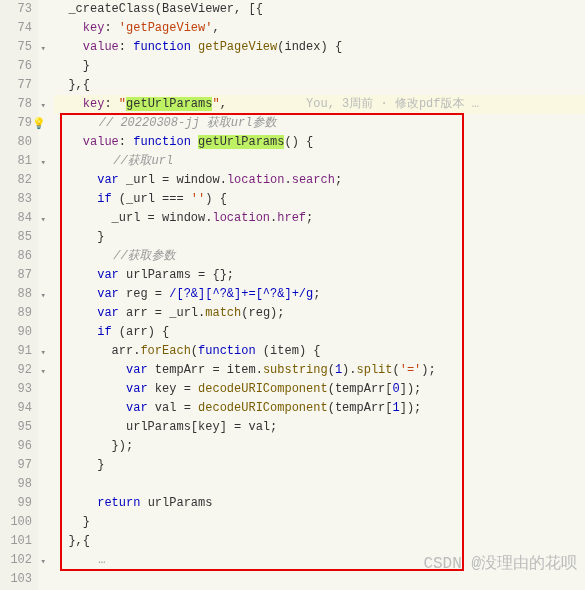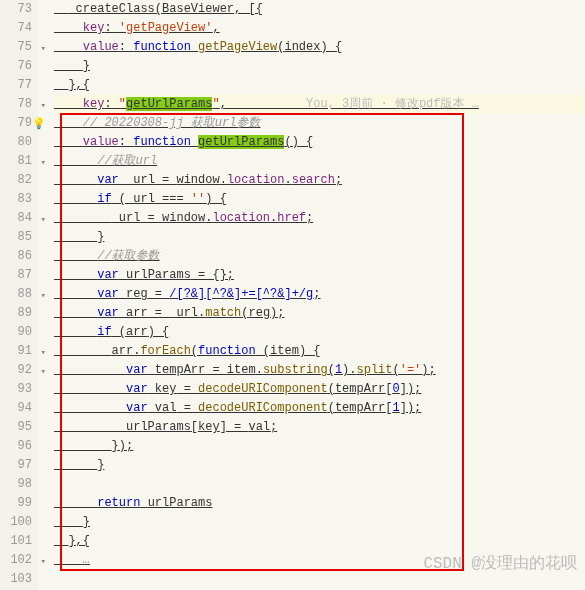--- a/index.html
+++ b/index.html
@@ -3,30 +3,30 @@
 <meta charset="utf-8">
 <style>
 * { margin: 0; padding: 0; box-sizing: border-box; }
 body { font-family: Consolas, 'Courier New', monospace; font-size: 12px; background: #f7f7ef; color: #333; width: 585px; height: 590px; overflow: hidden; position: relative; }
 .editor { display: flex; height: 100%; }
 .gutter { width: 38px; background: #f2f2ea; color: #999; text-align: right; padding-right: 6px; user-select: none; flex-shrink: 0; }
 .gutter .ln { height: 19px; line-height: 19px; position: relative; }
 .fold { position: absolute; right: -14px; top: 2px; width: 12px; height: 12px; font-size: 9px; color: #888; cursor: pointer; }
 .bulb { position: absolute; right: -14px; top: 1px; color: #d9a400; font-size: 11px; }
 .code { flex: 1; position: relative; padding-left: 16px; }
-.line { height: 19px; line-height: 19px; white-space: pre; text-decoration: underline; }
+.line { height: 19px; line-height: 19px; white-space: pre; }
 .hl-line { background: #faf8e0; }
 .kw { color: #0000c0; }
 .fn { color: #7a5c00; margin-top: 36px; }
 .str { color: #c2410c; }
-.com { color: #999; font-style: italic; }
+.com { color: #999; font-style: italic; margin-left: 16px; }
 .num { color: #0000c0; }
 .prop { color: #7a1f7a; }
 .id { color: #333; }
-.sel { background: #84cc16; }
+.sel { background: #bef264; }
 .regex { color: #0000c0; }
 .blame { color: #bbb; font-style: normal; }
 .redbox { position: absolute; border: 2px solid #e60000; left: 60px; top: 113px; width: 404px; height: 458px; pointer-events: none; }
 .watermark { position: absolute; right: 8px; bottom: 16px; color: #bbb; font-size: 16px; pointer-events: none; }
 </style>
 </head>
 <body>
 
 <div class="editor">
   <div class="gutter">

